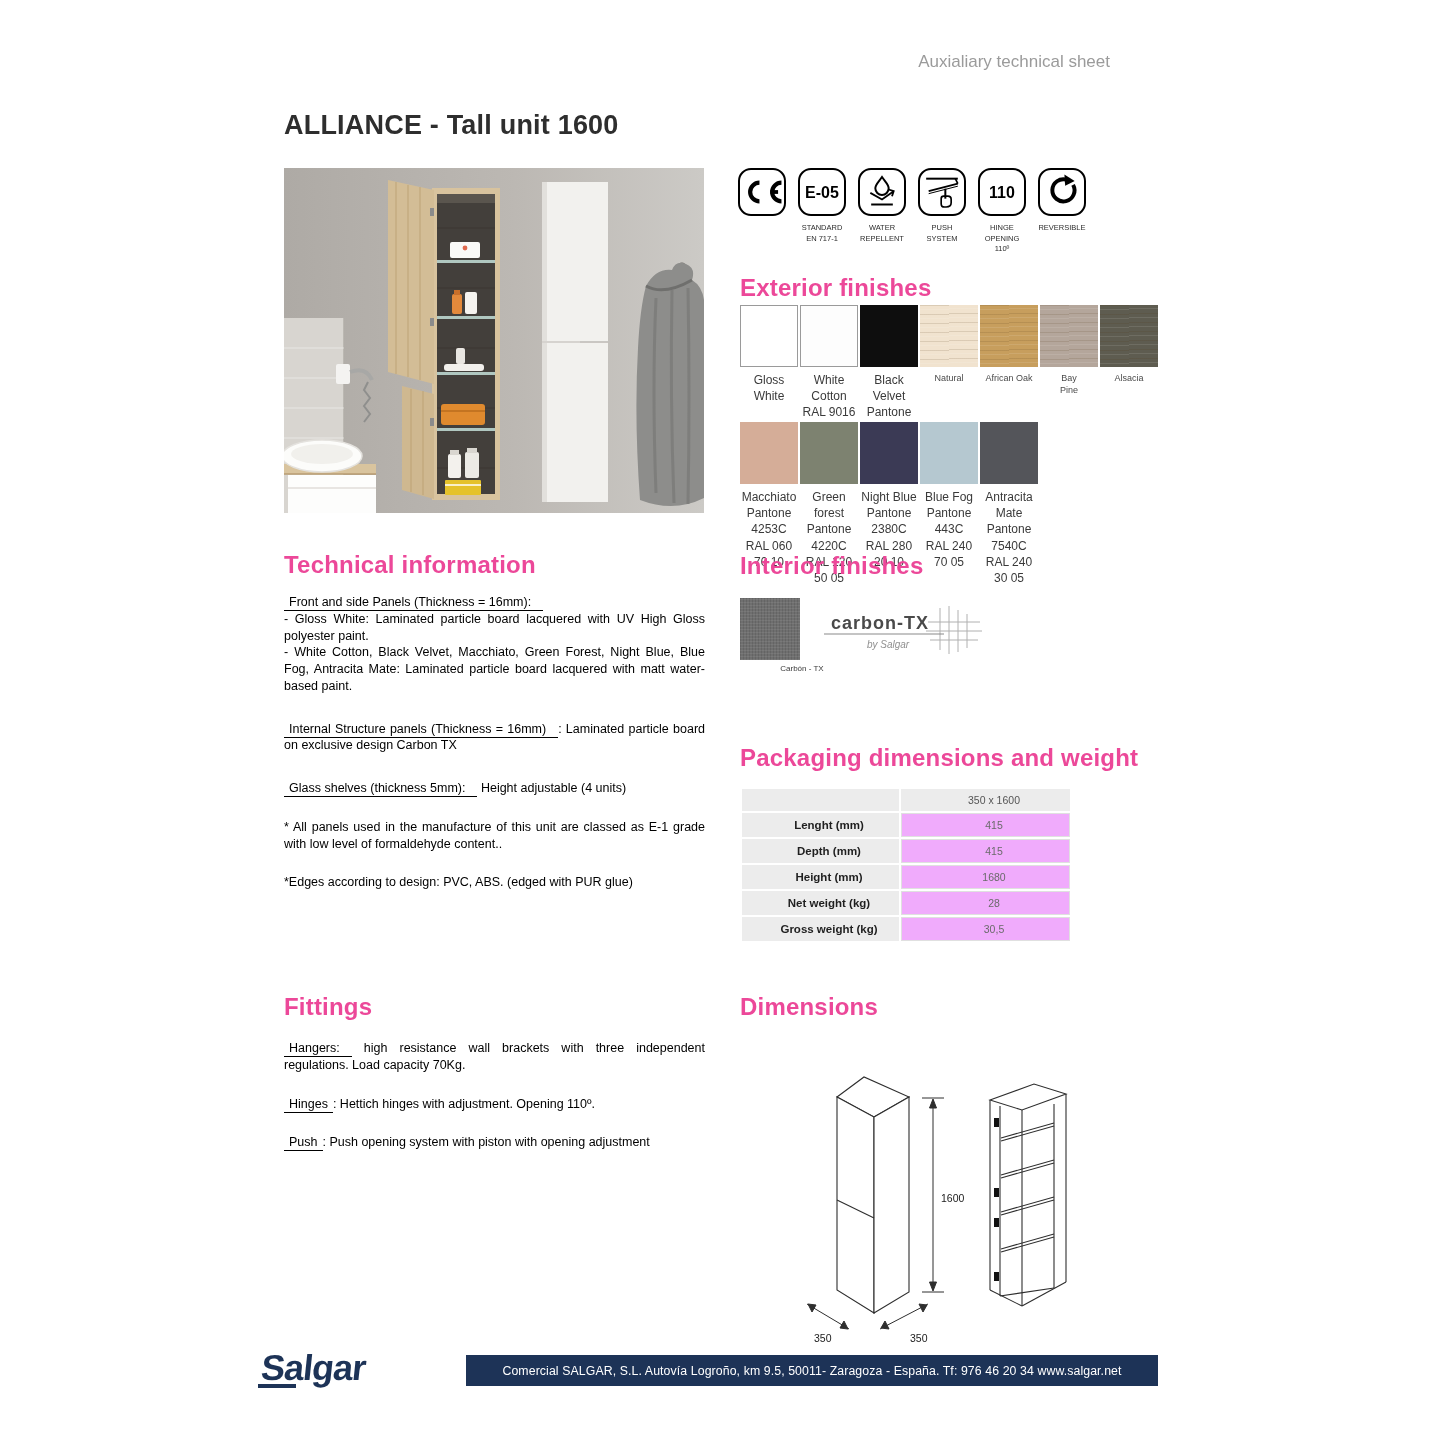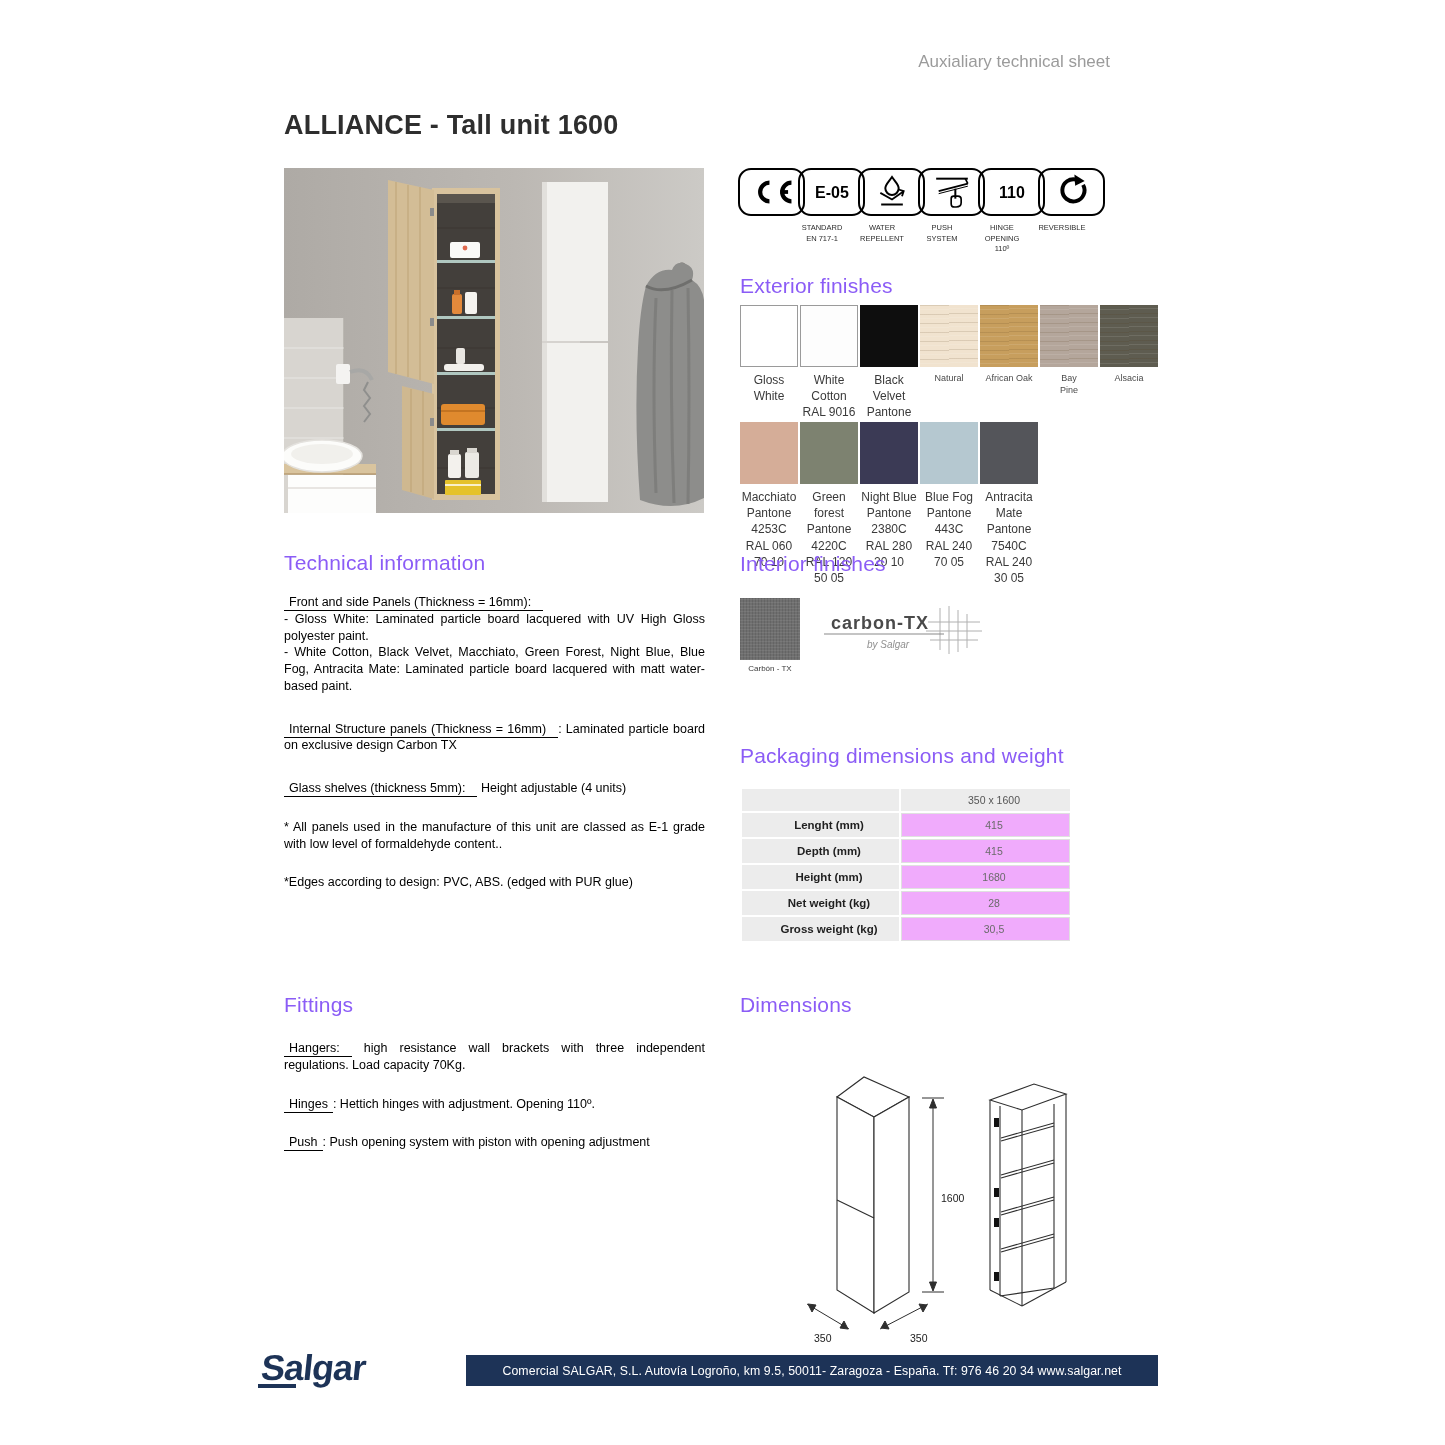--- a/index.html
+++ b/index.html
@@ -8,26 +8,26 @@
 
   .header-label{position:absolute;top:52px;right:335px;font-size:17px;color:#9b9b9b;}
   .title{position:absolute;left:284px;top:110px;font-size:27px;font-weight:600;
          color:#2e2e2e;letter-spacing:.2px;}
 
   .photo{position:absolute;left:284px;top:168px;width:420px;height:345px;}
 
   
   .badges{position:absolute;left:738px;top:168px;display:flex;gap:12px;}
   .badge-col{width:48px;text-align:center;}
-  .badge{width:67px;height:48px;border:2.6px solid #000;border-radius:13px;
+  .badge{width:48px;height:48px;border:2.6px solid #000;border-radius:13px;
          box-sizing:border-box;display:flex;align-items:center;justify-content:center;}
   .badge-lab{margin-top:7px;font-size:7.5px;line-height:1.4;color:#2c2c2c;}
 
   
-  .sec{font-size:21px;font-weight:400;color:#8b5cf6;letter-spacing:.2px;}
+  .sec{font-size:24px;font-weight:700;color:#ec4899;letter-spacing:.2px;}
   .h-ext{position:absolute;left:740px;top:274px;}
   .h-tech{position:absolute;left:284px;top:551px;}
   .h-int{position:absolute;left:740px;top:552px;}
   .h-pack{position:absolute;left:740px;top:744px;}
   .h-fit{position:absolute;left:284px;top:993px;}
   .h-dim{position:absolute;left:740px;top:993px;}
 
   
   .swatch-row{position:absolute;display:flex;gap:2px;}
   .row1{left:740px;top:305px;}
@@ -44,21 +44,21 @@
   
   .col-text{position:absolute;width:421px;font-size:12.5px;line-height:1.34;color:#000;}
   .tech-body{left:284px;top:594px;}
   .fit-body{left:284px;top:1040px;}
   .t-par{text-align:justify;margin:0;} .gap22{margin-top:22px;} .gap26{margin-top:26px;}
   .ul{border-bottom:1.4px solid #000;padding:0 12px 1px 5px;}
   .ul.tight{padding-right:5px;}
 
   
   .int-swatch{position:absolute;left:740px;top:598px;width:60px;height:62px;}
-  .int-label{position:absolute;left:740px;top:664px;width:60px;text-align:center;
+  .int-label{position:absolute;left:772px;top:664px;width:60px;text-align:center;
              font-size:8px;color:#3a3a3a;}
   .int-logo{position:absolute;left:822px;top:604px;}
 
   
   .ptable{position:absolute;left:740px;top:787px;border-collapse:separate;border-spacing:2px;}
   .ptable td{height:20px;vertical-align:middle;padding-left:18px;}
   .pl{width:138px;background:#ececec;text-align:center;font-size:11.5px;font-weight:bold;color:#1f1f1f;}
   .pv{width:148px;background:#f0abfc;border:1px solid #e0e0e0;text-align:center;
       font-size:10.5px;color:#6a6a6a;}
   .ph{background:#ececec;border:none;font-weight:normal;font-size:10.5px;color:#555;}

